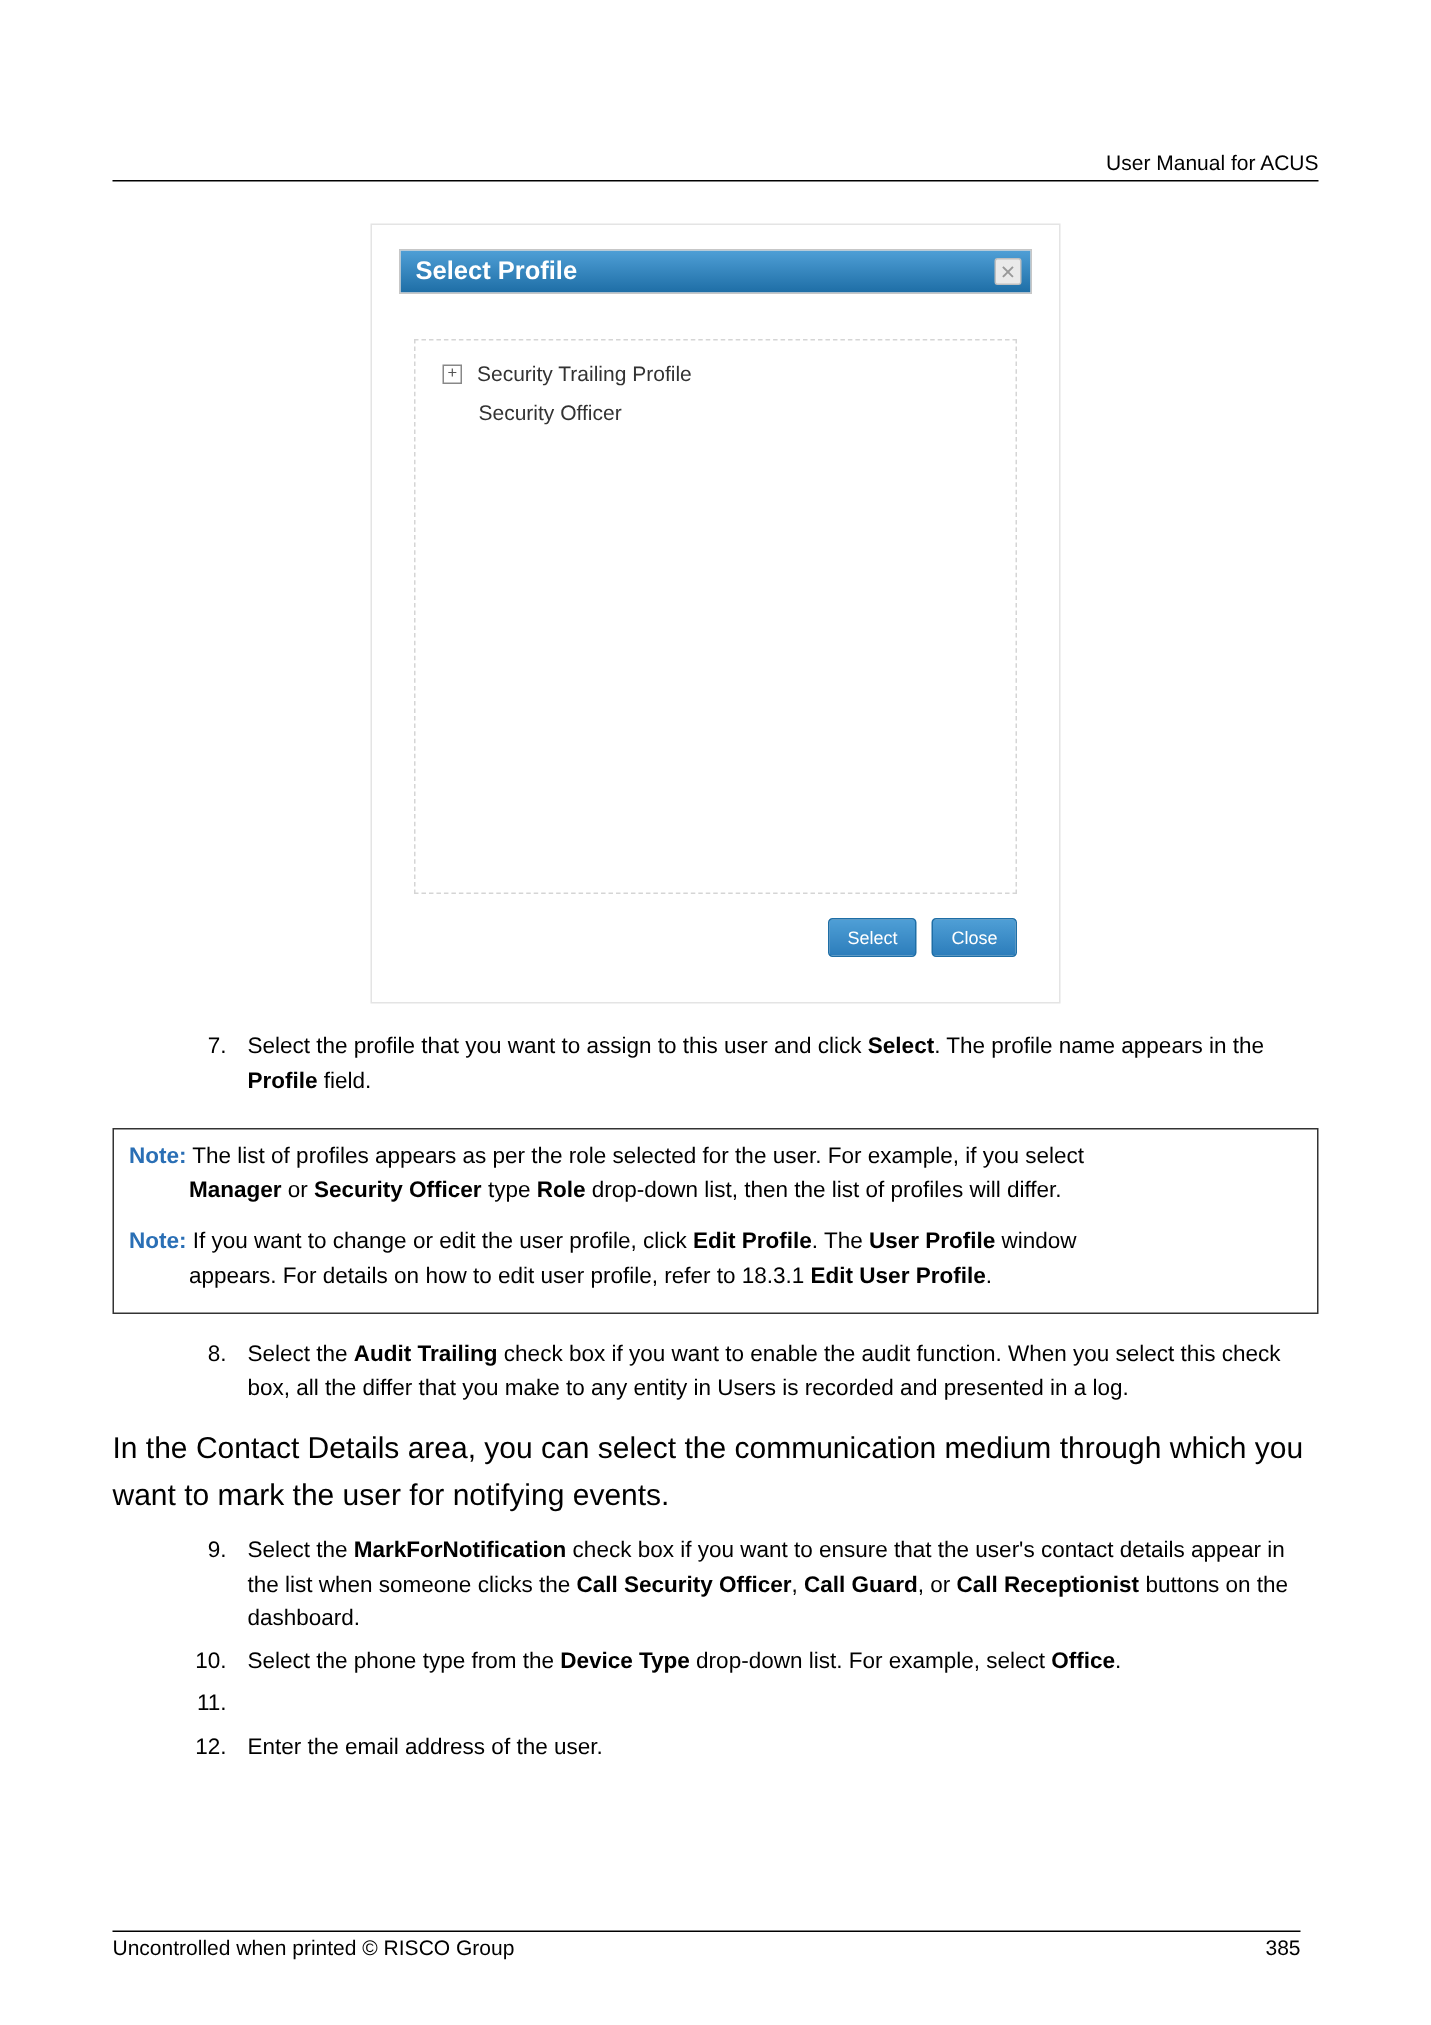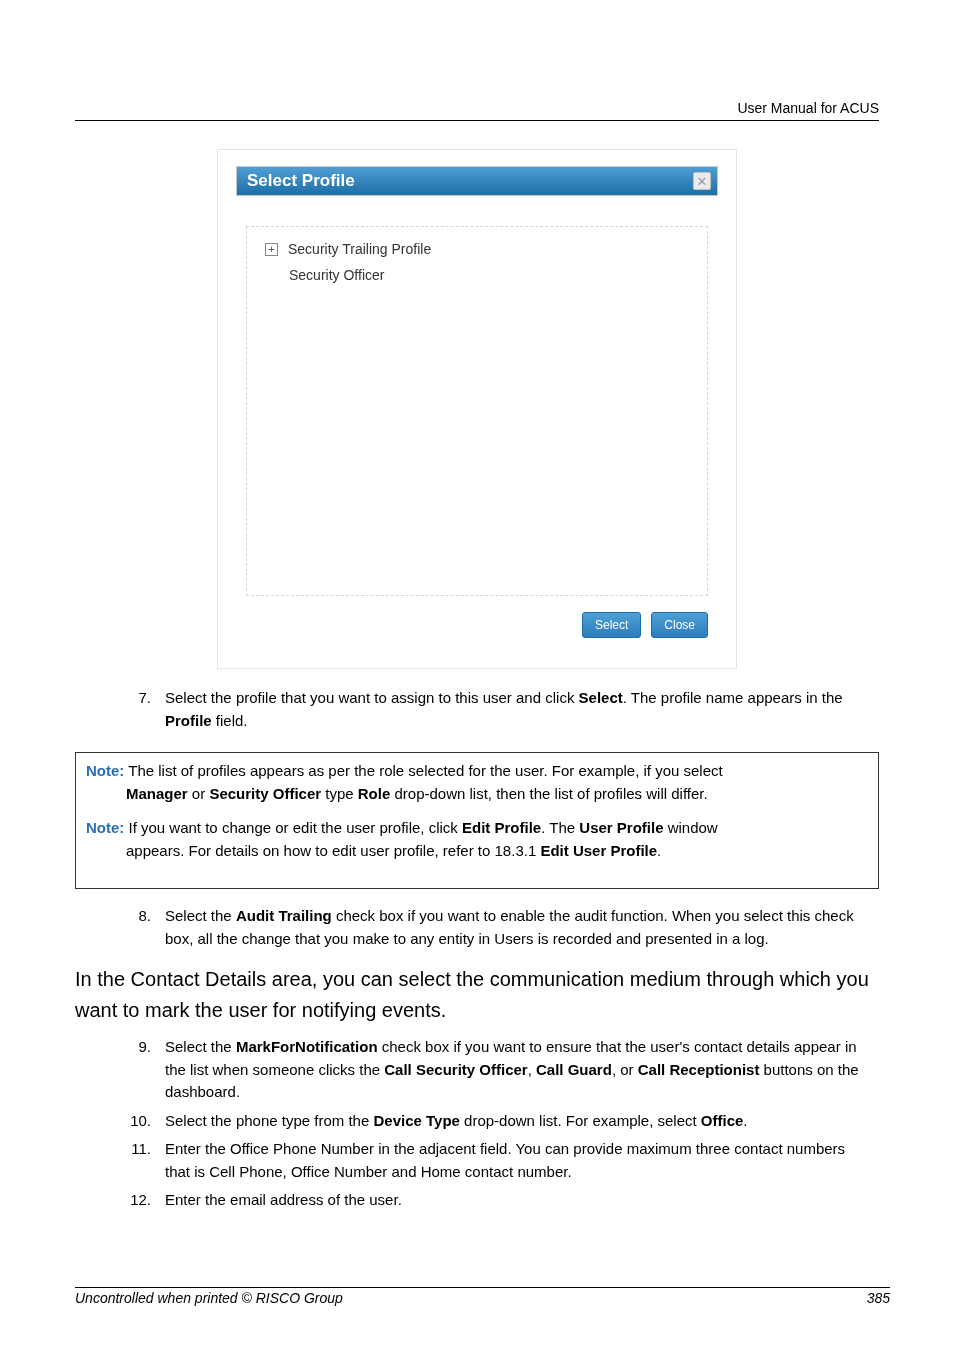--- a/index.html
+++ b/index.html
@@ -2,49 +2,49 @@
 <html><head>
 <meta charset="utf-8">
 <style>
   * { box-sizing: border-box; margin: 0; padding: 0; }
   html, body { width: 954px; height: 1350px; background: #fff; font-family: Arial, Helvetica, sans-serif; color: #000; }
   .page { padding: 100px 75px 40px 75px; position: relative; height: 100%; }
   .header-bar { border-bottom: 1px solid #000; padding-bottom: 4px; margin-bottom: 28px; }
   .header-text { text-align: right; font-size: 14px; }
 
   
-  .dialog-wrap { width: 520px; margin: 0 auto 18px auto; border: 1px solid #e4e4e4; background: #fff; padding: 16px 18px 30px 18px; }
+  .dialog-wrap { width: 460px; margin: 0 auto 18px auto; border: 1px solid #e4e4e4; background: #fff; padding: 16px 18px 30px 18px; }
   .dialog-titlebar { display: flex; align-items: center; justify-content: space-between; background: linear-gradient(#4f9fd6, #1e6ea6); padding: 4px 6px 4px 10px; border: 1px solid #c7c7c7; }
   .dialog-title { color: #fff; font-weight: bold; font-size: 17px; }
   .close-x { width: 18px; height: 18px; background: #eaeaea; border: 1px solid #c0c0c0; border-radius: 2px; display: flex; align-items: center; justify-content: center; font-size: 13px; color: #999; cursor: pointer; line-height: 1; }
   .tree-panel { margin: 30px 10px 0 10px; min-height: 370px; border: 1px dashed #d5d5d5; padding: 14px 10px 10px 18px; }
   .tree-row { display: flex; align-items: center; gap: 10px; font-size: 14px; color: #333; margin-bottom: 10px; }
   .expander { width: 13px; height: 13px; border: 1px solid #888; display: flex; align-items: center; justify-content: center; font-size: 11px; line-height: 1; color: #555; background: #fff; cursor: pointer; }
   .tree-child { margin-left: 24px; font-size: 14px; color: #333; }
   .dialog-actions { display: flex; justify-content: flex-end; gap: 10px; margin: 16px 10px 0 10px; }
   .btn { background: linear-gradient(#4f9fd6, #2c7dbb); color: #fff; border: 1px solid #1e6ea6; font-size: 12px; padding: 5px 12px; border-radius: 3px; cursor: pointer; }
 
   .figure-caption { text-align: center; font-weight: bold; font-size: 15px; margin-bottom: 24px; }
 
   ol.main-list { list-style: none; padding: 0; margin: 0 0 14px 0; }
   ol.main-list > li { display: flex; font-size: 15px; line-height: 1.5; margin-bottom: 6px; }
   .num { width: 90px; flex: 0 0 90px; text-align: right; padding-right: 14px; padding-left: 40px; }
   .li-body { flex: 1; padding-right: 6px; }
   .bold { font-weight: bold; }
 
-  .note-box { border: 1px solid #333; padding: 6px 10px 26px 10px; margin: 20px 0 16px 0; font-size: 15px; line-height: 1.55; }
+  .note-box { border: 1px solid #333; padding: 6px 10px 13px 10px; margin: 20px 0 16px 0; font-size: 15px; line-height: 1.55; }
   .note-box p { margin-bottom: 10px; }
   .note-box p:last-child { margin-bottom: 0; }
   .note-label { font-weight: bold; color: #2a6fb5; }
   .note-indent { padding-left: 40px; display: block; }
   .red-link { color: #000000; font-weight: bold; }
 
   .body-para { font-size: 20px; line-height: 1.55; margin-bottom: 10px; }
 
-  .footer { position: absolute; left: 75px; right: 64px; bottom: 44px; border-top: 1px solid #000; padding-top: 2px; display: flex; justify-content: space-between; font-size: 14px; font-style: italic; }
+  .footer { position: absolute; left: 75px; right: 87px; bottom: 44px; border-top: 1px solid #000; padding-top: 2px; display: flex; justify-content: space-between; font-size: 14px; }
 </style>
 </head>
 <body>
 
 <div class="page">
 
   <div class="header-bar">
     <div class="header-text">User Manual for ACUS</div>
   </div>
 
@@ -90,21 +90,21 @@
       <span class="note-indent">
         <span>appears. For details on how to edit user profile, refer to 18.3.1 </span><span class="red-link">Edit User Profile</span><span>.</span>
       </span>
     </p>
   </div>
 
   <ol class="main-list">
     <li>
       <span class="num">8.</span>
       <span class="li-body">
-        <span>Select the </span><span class="bold">Audit Trailing</span><span> check box if you want to enable the audit function. When you select this check box, all the change that you make to any entity in Users is recorded and presented in a log.</span>
+        <span>Select the </span><span class="bold">Audit Trailing</span><span> check box if you want to enable the audit function. When you select this check box, all the differ that you make to any entity in Users is recorded and presented in a log.</span>
       </span>
     </li>
   </ol>
 
   <p class="body-para">In the Contact Details area, you can select the communication medium through which you want to mark the user for notifying events.</p>
 
   <ol class="main-list">
     <li>
       <span class="num">9.</span>
       <span class="li-body">
@@ -112,21 +112,20 @@
       </span>
     </li>
     <li>
       <span class="num">10.</span>
       <span class="li-body">
         <span>Select the phone type from the </span><span class="bold">Device Type</span><span> drop-down list. For example, select </span><span class="bold">Office</span><span>.</span>
       </span>
     </li>
     <li>
       <span class="num">11.</span>
-      <span class="li-body">Enter the Office Phone Number in the adjacent field. You can provide maximum three contact numbers that is Cell Phone, Office Number and Home contact number.</span>
     </li>
     <li>
       <span class="num">12.</span>
       <span class="li-body">Enter the email address of the user.</span>
     </li>
   </ol>
 
   <div class="footer">
     <span>Uncontrolled when printed © RISCO Group</span>
     <span>385</span>

